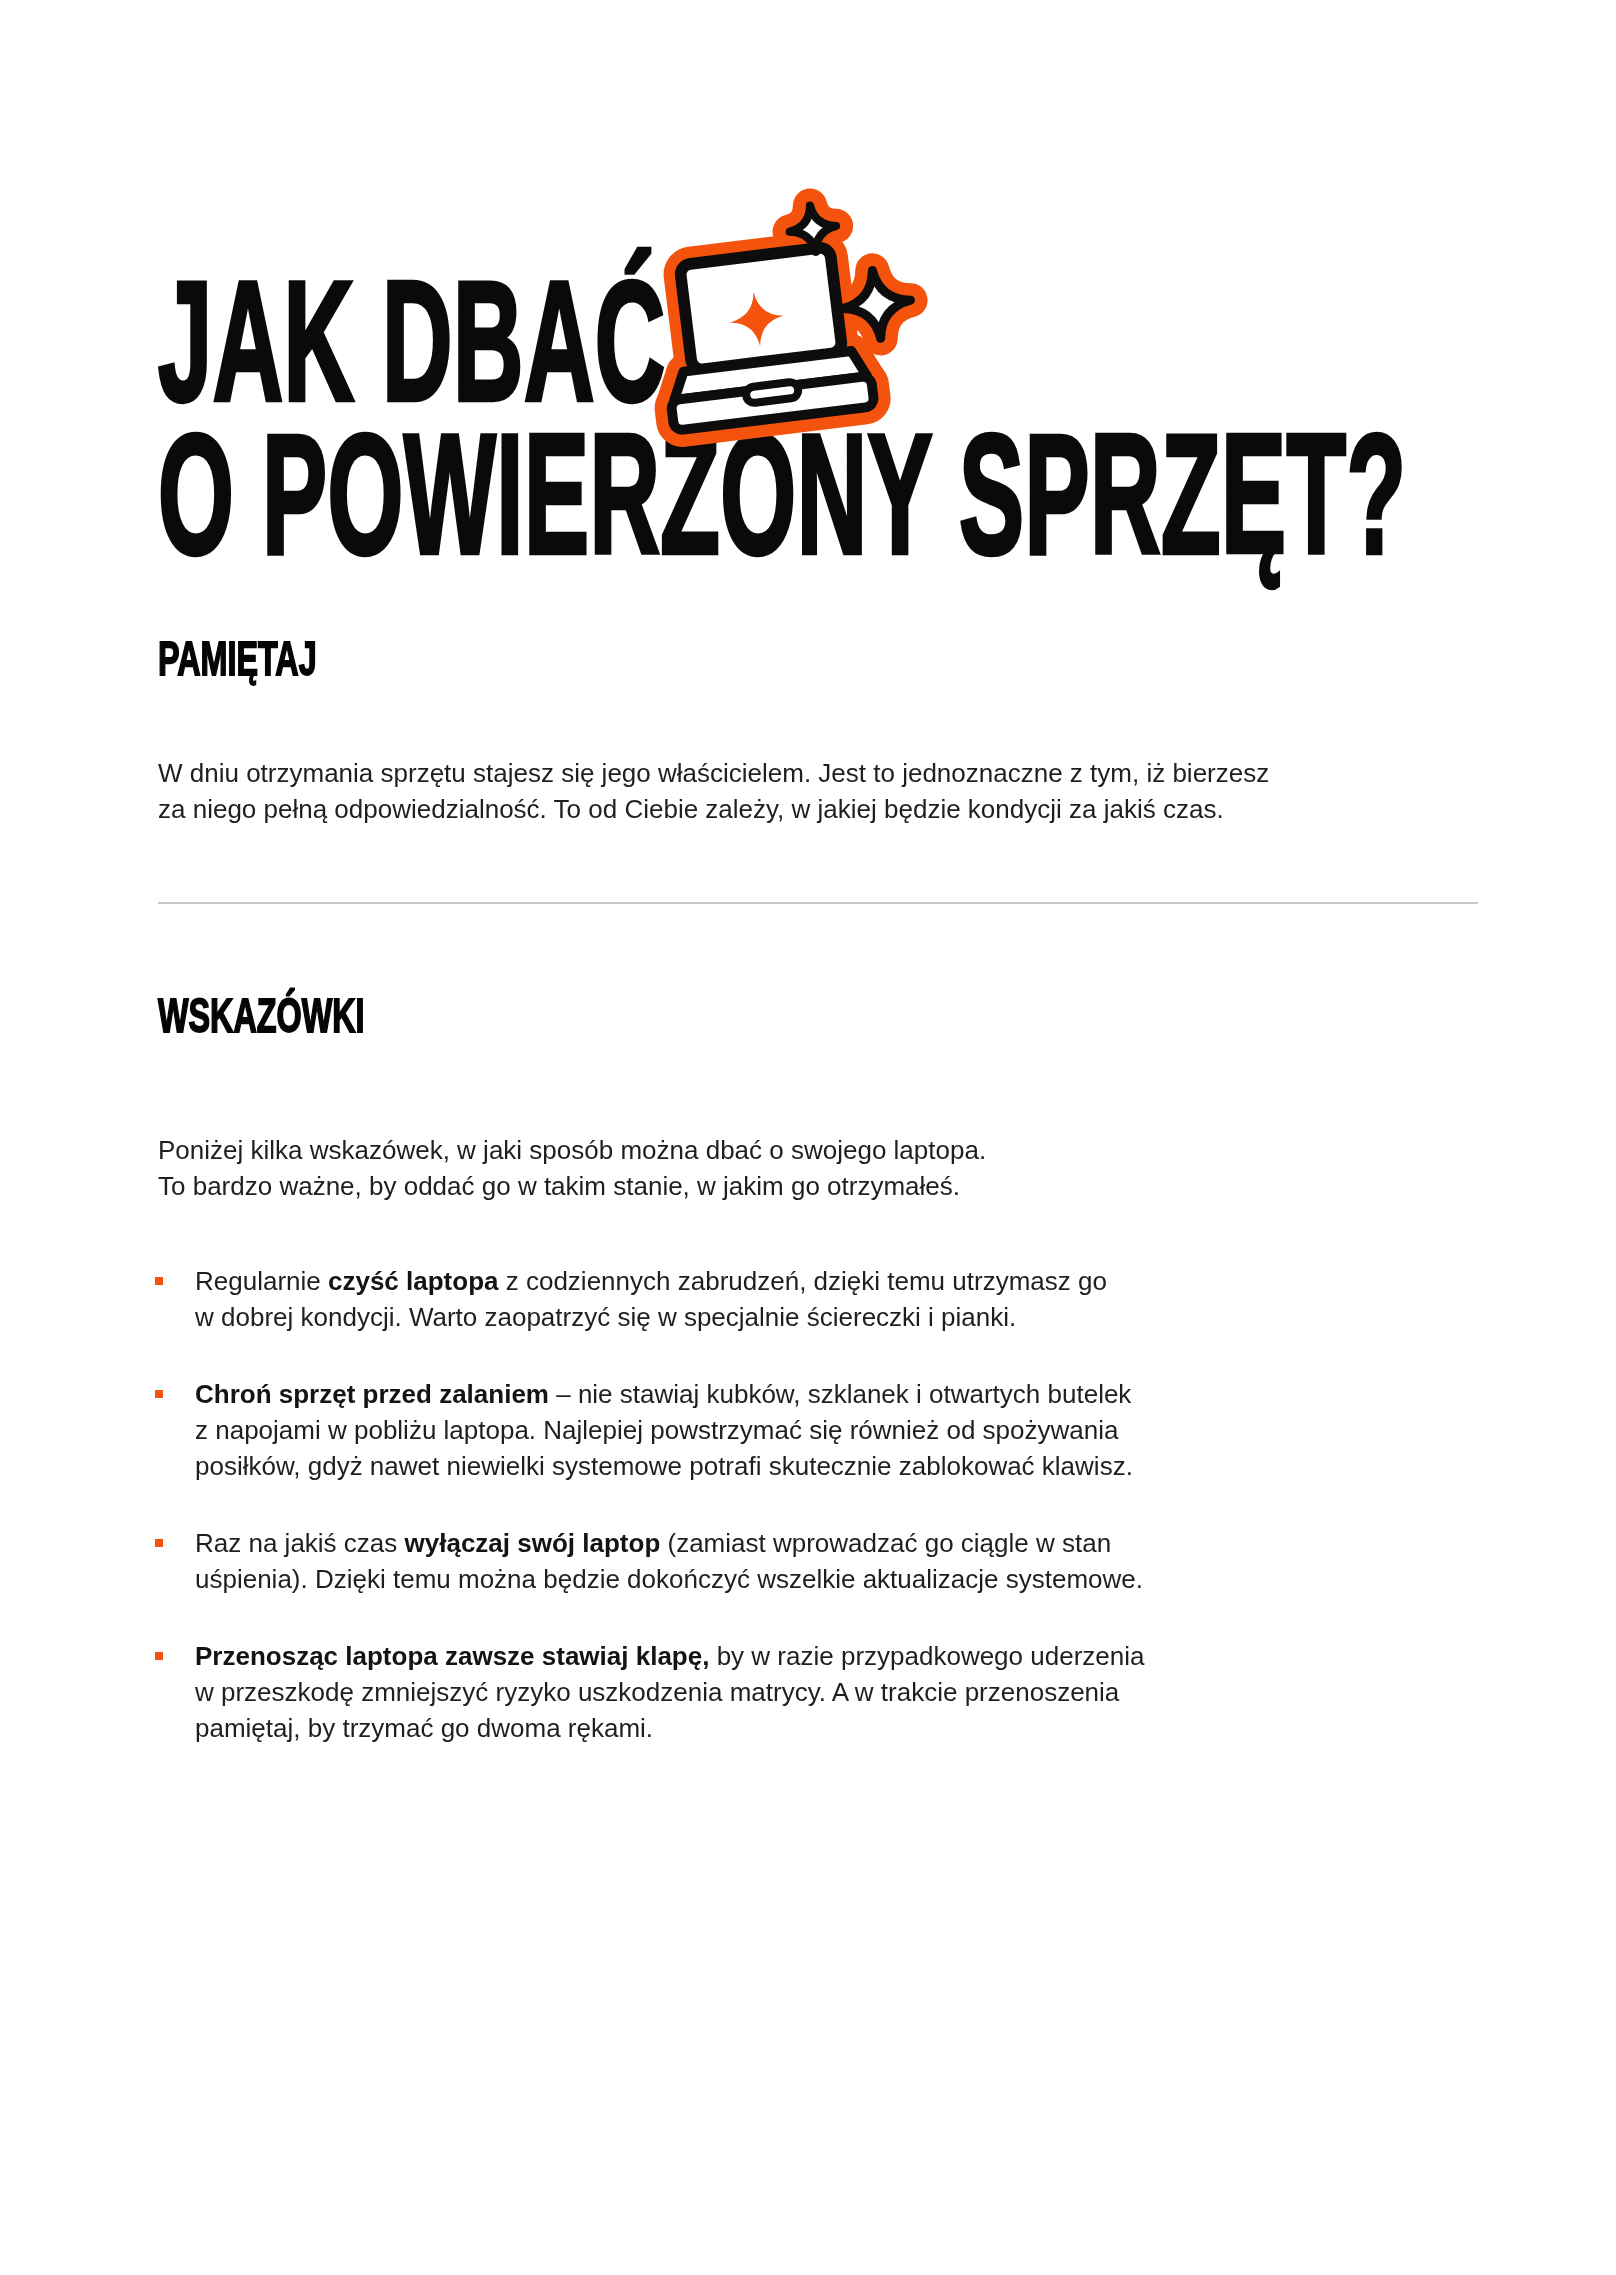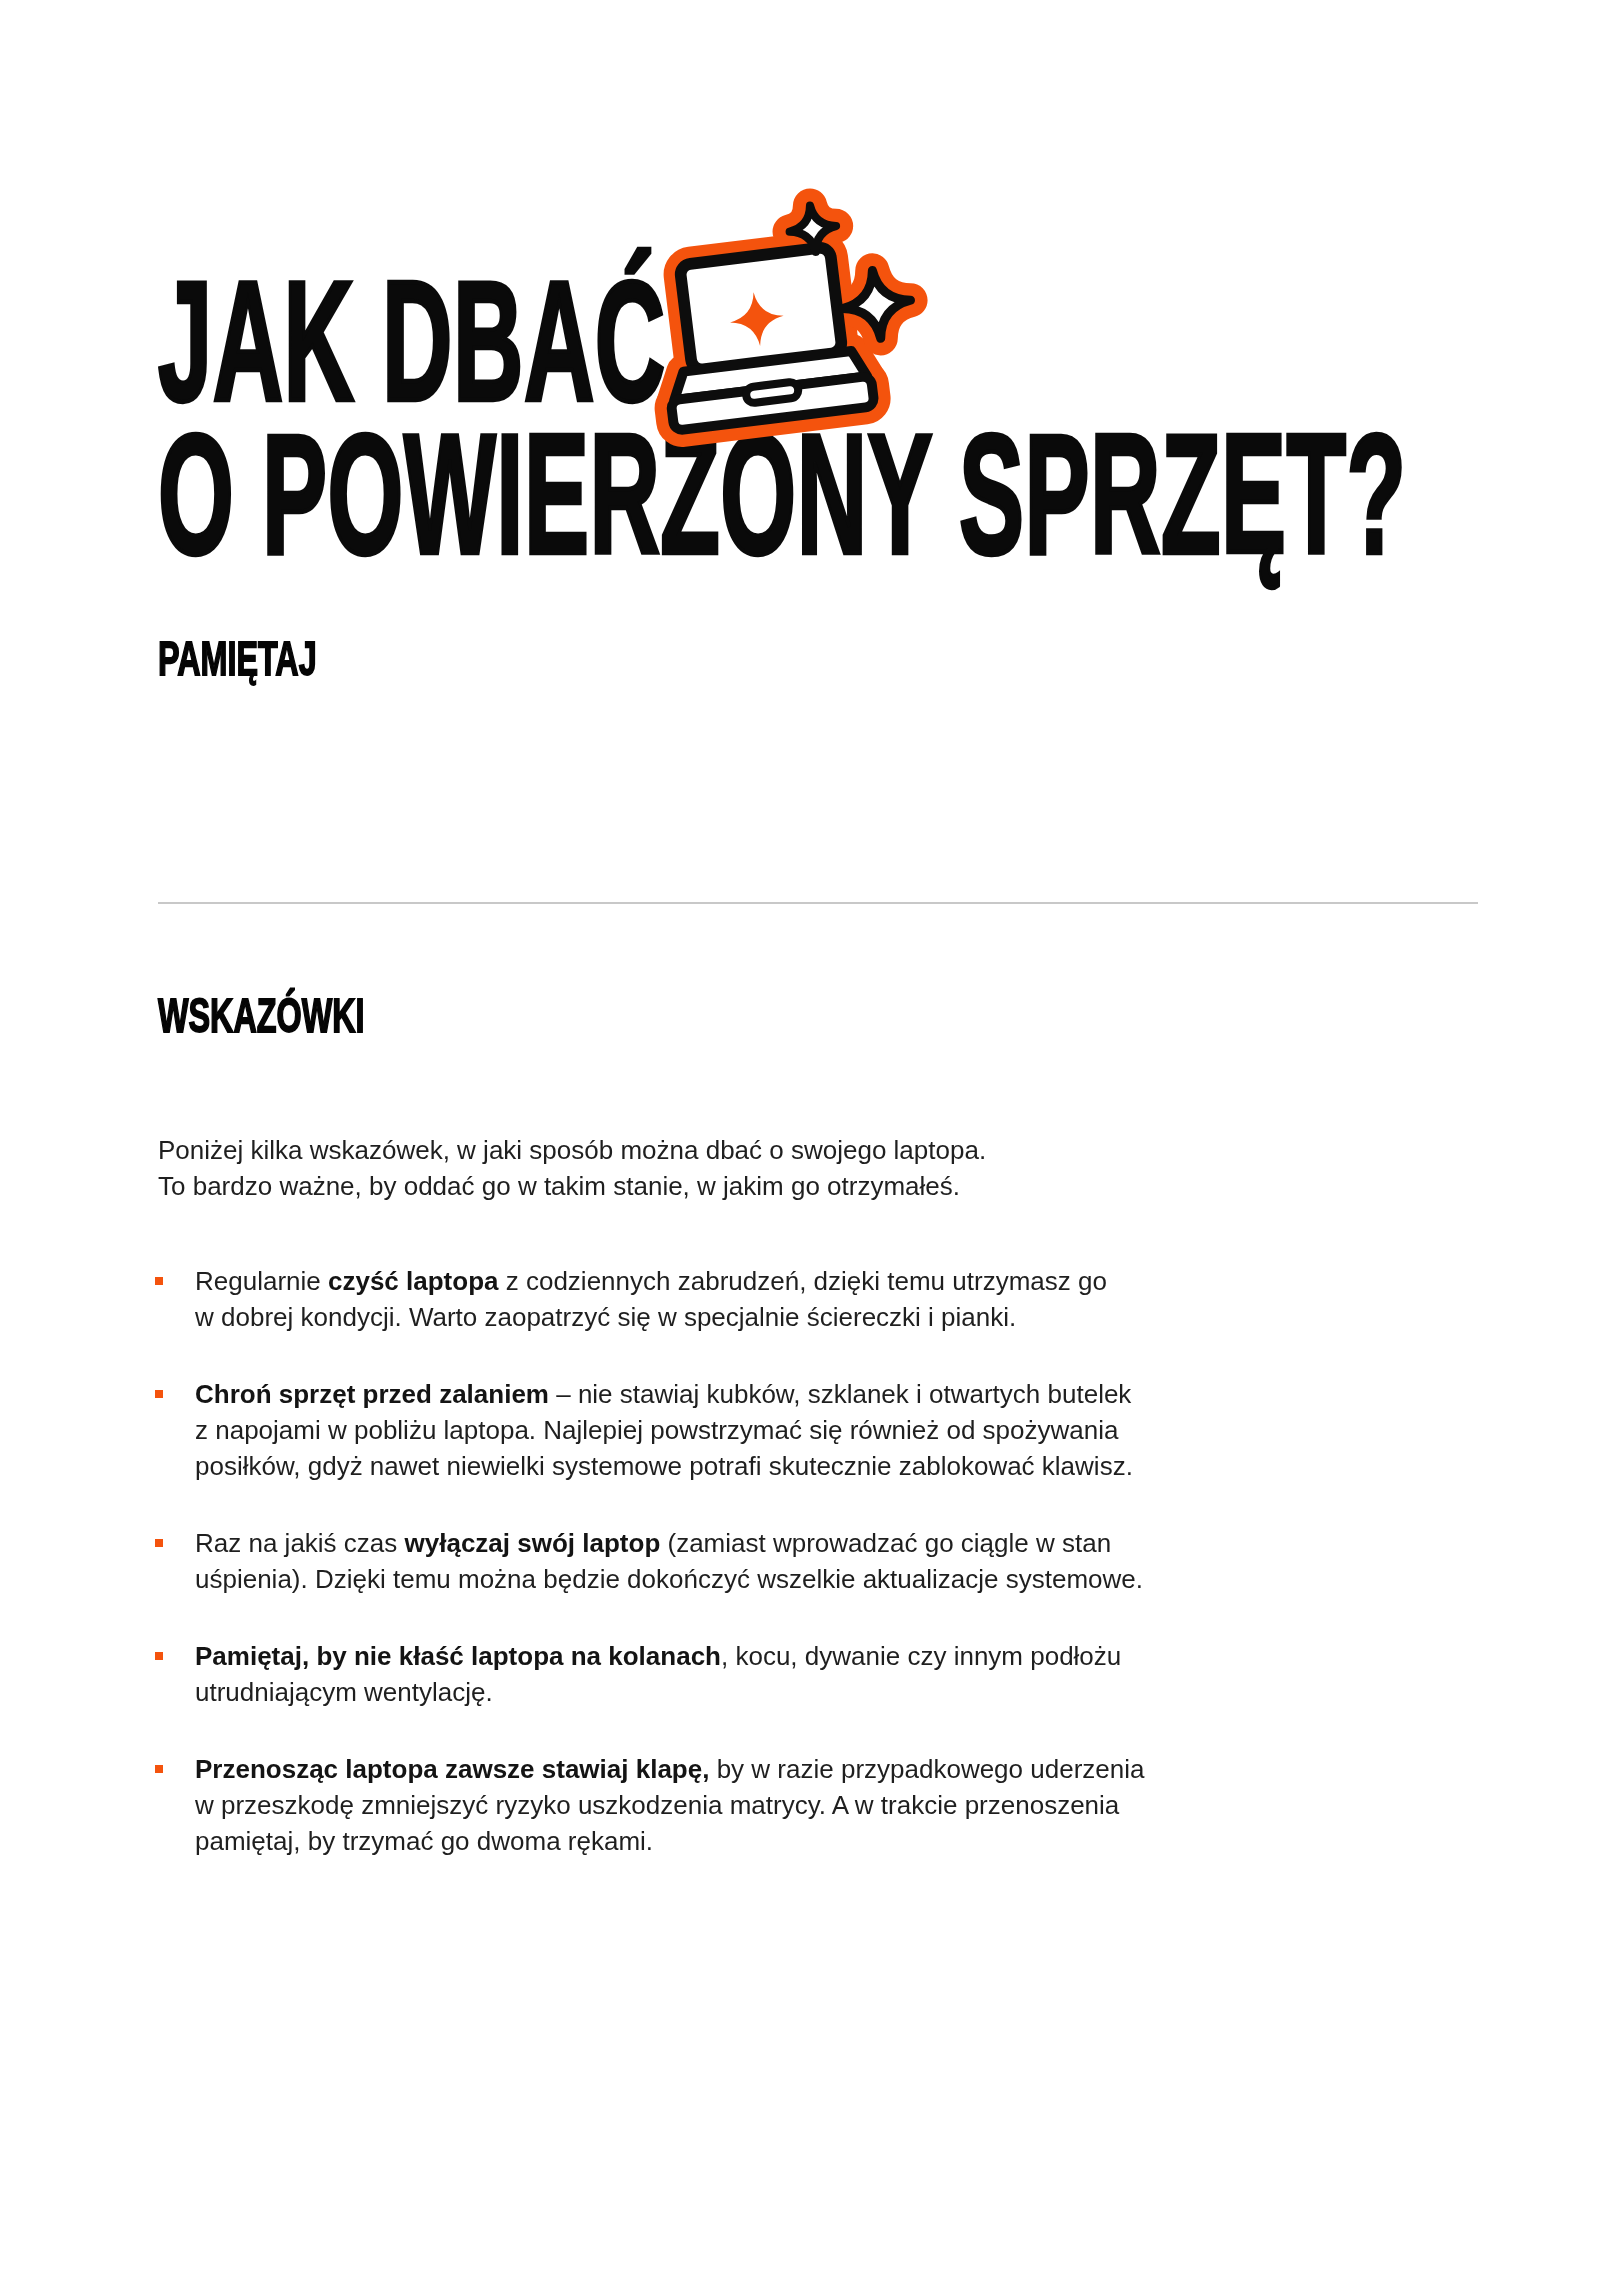--- a/index.html
+++ b/index.html
@@ -80,37 +80,37 @@
       <rect x="96" y="192" width="58" height="18" rx="9" fill="#ffffff" stroke="#0d0d0d" stroke-width="9"></rect>
 
       <path d="M192,0 Q195,23 218,26 Q195,29 192,52 Q189,29 166,26 Q189,23 192,0 Z" fill="#ffffff" stroke="#0d0d0d" stroke-width="9" stroke-linejoin="round"></path>
       <path d="M252,80 Q256.5,113.5 290,118 Q256.5,122.5 252,156 Q247.5,122.5 214,118 Q247.5,113.5 252,80 Z" fill="#ffffff" stroke="#0d0d0d" stroke-width="10" stroke-linejoin="round"></path>
       <path d="M118,88 Q121.6,114.4 148,118 Q121.6,121.6 118,148 Q114.4,121.6 88,118 Q114.4,114.4 118,88 Z" fill="#f4530d"></path>
     </g>
   </svg>
 
   <h2 id="remember-heading" class="section-heading">PAMIĘTAJ</h2>
 
+  <p id="remember-para" class="para">W dniu otrzymania sprzętu stajesz się jego właścicielem. Jest to jednoznaczne z tym, iż bierzesz
+za niego pełną odpowiedzialność. To od Ciebie zależy, w jakiej będzie kondycji za jakiś czas.</p>
 
   <div id="divider"></div>
 
   <h2 id="tips-heading" class="section-heading">WSKAZÓWKI</h2>
 
   <p id="tips-intro" class="para">Poniżej kilka wskazówek, w jaki sposób można dbać o swojego laptopa.
 To bardzo ważne, by oddać go w takim stanie, w jakim go otrzymałeś.</p>
 
   <ul id="tips-list">
       <li><span class="marker"></span><span>Regularnie </span><b>czyść laptopa</b><span> z codziennych zabrudzeń, dzięki temu utrzymasz go
 w dobrej kondycji. Warto zaopatrzyć się w specjalnie ściereczki i pianki.</span></li>
       <li><span class="marker"></span><b>Chroń sprzęt przed zalaniem</b><span> – nie stawiaj kubków, szklanek i otwartych butelek
 z napojami w pobliżu laptopa. Najlepiej powstrzymać się również od spożywania
 posiłków, gdyż nawet niewielki systemowe potrafi skutecznie zablokować klawisz.</span></li>
       <li><span class="marker"></span><span>Raz na jakiś czas </span><b>wyłączaj swój laptop</b><span> (zamiast wprowadzać go ciągle w stan
 uśpienia). Dzięki temu można będzie dokończyć wszelkie aktualizacje systemowe.</span></li>
-      <li><span class="marker"></span><b>Pamiętaj, by nie kłaść laptopa na kolanach</b><span>, kocu, dywanie czy innym podłożu
-utrudniającym wentylację.</span></li>
       <li><span class="marker"></span><b>Przenosząc laptopa zawsze stawiaj klapę,</b><span> by w razie przypadkowego uderzenia
 w przeszkodę zmniejszyć ryzyko uszkodzenia matrycy. A w trakcie przenoszenia
 pamiętaj, by trzymać go dwoma rękami.</span></li>
     </ul>
 
 </div>
 
 
 </body></html>

